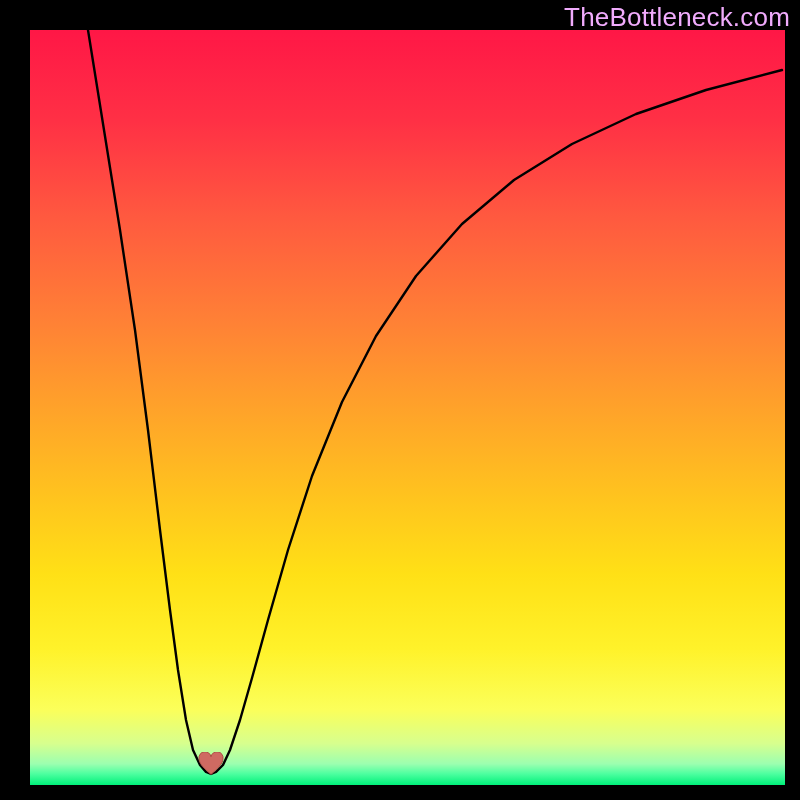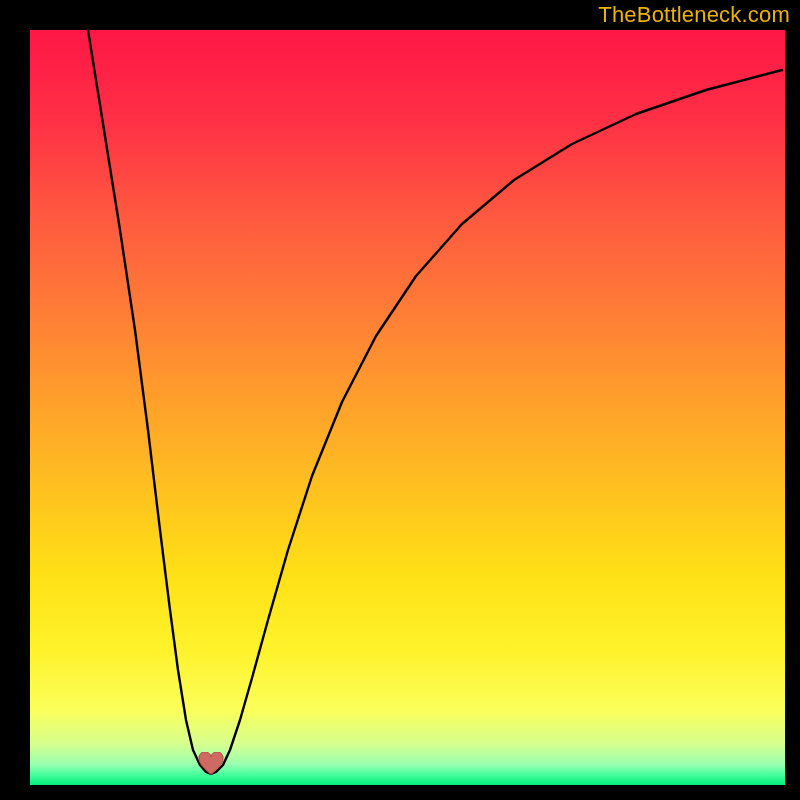--- a/index.html
+++ b/index.html
@@ -13,22 +13,22 @@
   .frame {
     position: relative;
     width: 800px;
     height: 800px;
     background: #000;
   }
   .watermark {
     position: absolute;
     top: 2px;
     right: 10px;
-    color: #eab308;
-    font-size: 22px;
+    color: #f0abfc;
+    font-size: 26px;
     font-weight: 500;
     letter-spacing: 0.2px;
     z-index: 10;
   }
   .plot-area {
     position: absolute;
     left: 30px;
     top: 30px;
     width: 755px;
     height: 755px;

